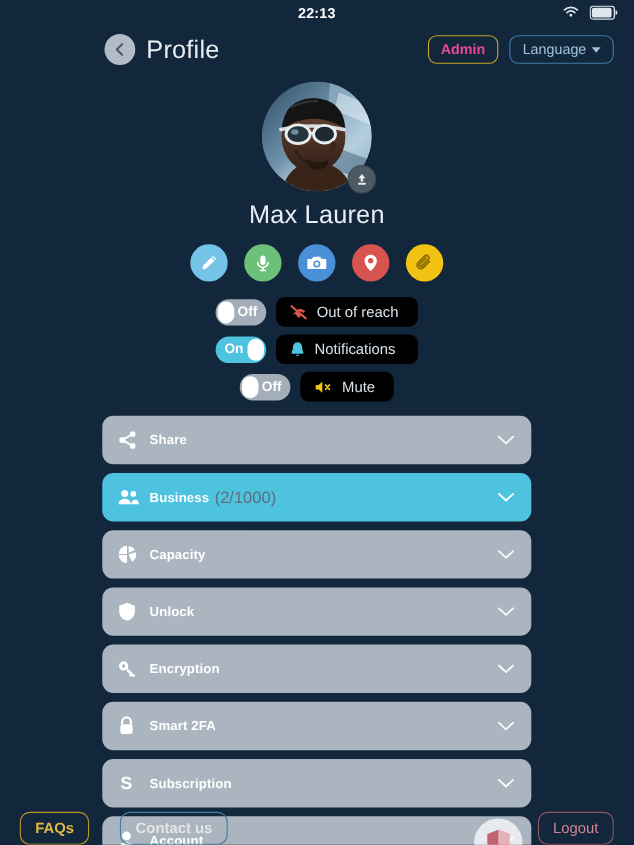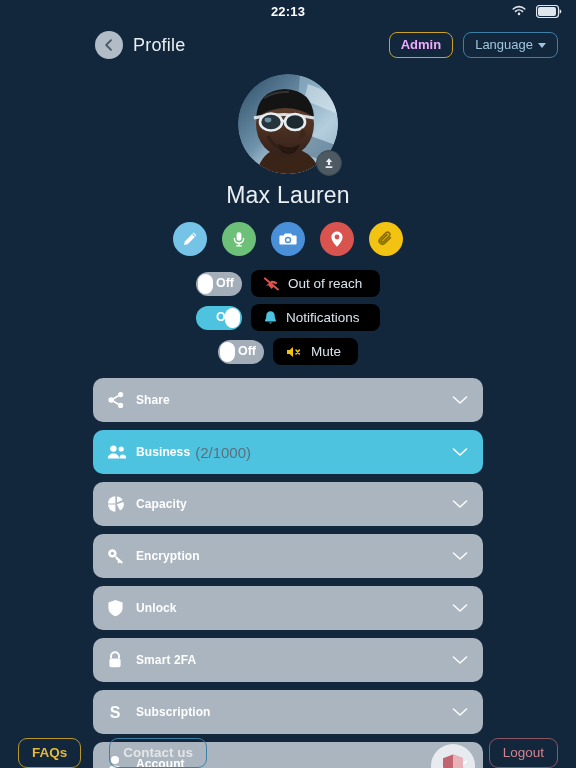--- a/index.html
+++ b/index.html
@@ -33,32 +33,32 @@
     height:46px; display:flex; align-items:center;
     padding:0 18px 0 95px; position:relative;
   }
   .back-btn {
     width:28px; height:28px; border-radius:50%;
     background:#b2bcc6; display:flex; align-items:center; justify-content:center;
     cursor:pointer; flex:0 0 auto;
   }
   .back-btn svg { display:block; }
   .page-title {
-    font-size:18px; color:#e9eef3; margin-left:10px; font-weight:400;
+    font-size:23px; color:#e9eef3; margin-left:10px; font-weight:400;
     letter-spacing:.2px; white-space:nowrap;
   }
   .header-actions {
     margin-left:auto; display:flex; align-items:center; gap:10px;
   }
   .chip-btn {
     border-radius:8px; padding:5px 11px; font-size:13px;
     background:transparent; cursor:pointer; white-space:nowrap;
     display:flex; align-items:center; gap:5px; line-height:1.15;
   }
-  .chip-admin { border:1.5px solid #c9a227; color:#f0abfc; font-weight:bold; }
+  .chip-admin { border:1.5px solid #c9a227; color:#ec4899; font-weight:bold; }
   .chip-language { border:1.5px solid #3f7fa5; color:#9fc4dc; }
   .caret { width:0;height:0;border-left:4px solid transparent;border-right:4px solid transparent;border-top:5px solid #9fc4dc; display:inline-block; }
 
   
   .avatar-wrap {
     margin-top:6px; display:flex; flex-direction:column; align-items:center;
     position:relative;
   }
   .avatar {
     width:100px; height:100px; border-radius:50%; position:relative;
@@ -88,21 +88,21 @@
   .action-btn svg { display:block; }
 
   
   .toggles { margin-top:14px; display:flex; flex-direction:column; align-items:center; gap:7px; }
   .toggle-row { display:flex; align-items:center; gap:9px; }
   .switch {
     width:46px; height:24px; border-radius:12px; position:relative;
     display:flex; align-items:center; cursor:pointer; flex:0 0 auto;text-align:center;
   }
   .switch.off { background:#a3aeb8; justify-content:flex-end; padding-right:8px; }
-  .switch.on  { background:#4ec3e0; justify-content:flex-start; padding-left:20px; }
+  .switch.on  { background:#4ec3e0; justify-content:flex-start; padding-left:8px; }
   .switch .knob {
     position:absolute; top:2px; width:15px; height:20px; border-radius:9px; background:#ffffff;
   }
   .switch.off .knob { left:2px; }
   .switch.on  .knob { right:2px; }
   .switch .swlabel { font-size:12.5px; font-weight:bold; color:#ffffff; line-height:1; position:relative; z-index:2; }
   .chip-pill {
     background:#000000; border-radius:8px; height:27px;
     display:flex; align-items:center; gap:8px; padding:0 12px;
     font-size:13.5px; color:#d9e2ea; white-space:nowrap;
@@ -402,50 +402,50 @@
     <span class="row-label">Capacity</span>
     <span class="row-chevron">
       <svg width="18" height="12" viewBox="0 0 18 12">
           <path d="M2.5 3 9 9l6.5-6" stroke="#ffffff" stroke-width="1.6" fill="none" stroke-linecap="round" stroke-linejoin="round" opacity=".95"></path>
         </svg>
     </span>
   </div>
 
   <div class="list-row">
     <span class="row-icon">
+      <svg width="17" height="18" viewBox="0 0 17 18">
+          <path d="M8.5 1 15.6 3.6v5.2c0 4.2-3.1 7.3-7.1 8.4-4-1.1-7.1-4.2-7.1-8.4V3.6z" fill="#ffffff"></path>
+        </svg>
+    </span>
+    <span class="row-label">Unlock</span>
+    <span class="row-chevron">
+      <svg width="18" height="12" viewBox="0 0 18 12">
+          <path d="M2.5 3 9 9l6.5-6" stroke="#ffffff" stroke-width="1.6" fill="none" stroke-linecap="round" stroke-linejoin="round" opacity=".95"></path>
+        </svg>
+    </span>
+  </div>
+
+  <div class="list-row">
+    <span class="row-icon">
       <svg width="18" height="18" viewBox="0 0 18 18">
           <circle cx="5.4" cy="6.4" r="4.2" fill="#ffffff"></circle>
           <circle cx="5.4" cy="6.4" r="1.6" fill="#aab5c0"></circle>
           <path d="M8.4 8.2 16 15.2l-1.4 1.6-1.8-1.5-1 1.1-1.6-1.4 1-1.1-2.6-2.2z" fill="#ffffff"></path>
         </svg>
     </span>
     <span class="row-label">Encryption</span>
     <span class="row-chevron">
       <svg width="18" height="12" viewBox="0 0 18 12">
           <path d="M2.5 3 9 9l6.5-6" stroke="#ffffff" stroke-width="1.6" fill="none" stroke-linecap="round" stroke-linejoin="round" opacity=".95"></path>
         </svg>
     </span>
   </div>
 
   <div class="list-row">
     <span class="row-icon">
-      <svg width="17" height="18" viewBox="0 0 17 18">
-          <path d="M8.5 1 15.6 3.6v5.2c0 4.2-3.1 7.3-7.1 8.4-4-1.1-7.1-4.2-7.1-8.4V3.6z" fill="#ffffff"></path>
-        </svg>
-    </span>
-    <span class="row-label">Unlock</span>
-    <span class="row-chevron">
-      <svg width="18" height="12" viewBox="0 0 18 12">
-          <path d="M2.5 3 9 9l6.5-6" stroke="#ffffff" stroke-width="1.6" fill="none" stroke-linecap="round" stroke-linejoin="round" opacity=".95"></path>
-        </svg>
-    </span>
-  </div>
-
-  <div class="list-row">
-    <span class="row-icon">
       <svg width="16" height="18" viewBox="0 0 16 18">
           <path d="M4 7.6V5.2a4 4 0 0 1 8 0v2.4" stroke="#ffffff" stroke-width="2" fill="none"></path>
           <rect x="2.4" y="7.4" width="11.2" height="8.8" rx="2" fill="#ffffff"></rect>
         </svg>
     </span>
     <span class="row-label">Smart 2FA</span>
     <span class="row-chevron">
       <svg width="18" height="12" viewBox="0 0 18 12">
           <path d="M2.5 3 9 9l6.5-6" stroke="#ffffff" stroke-width="1.6" fill="none" stroke-linecap="round" stroke-linejoin="round" opacity=".95"></path>
         </svg>

